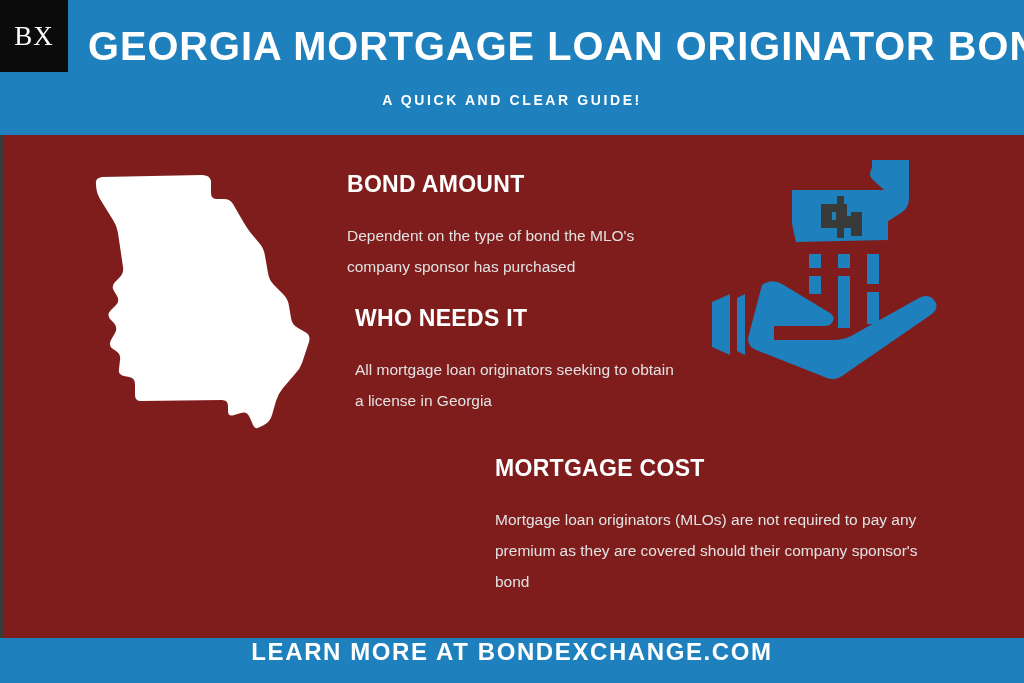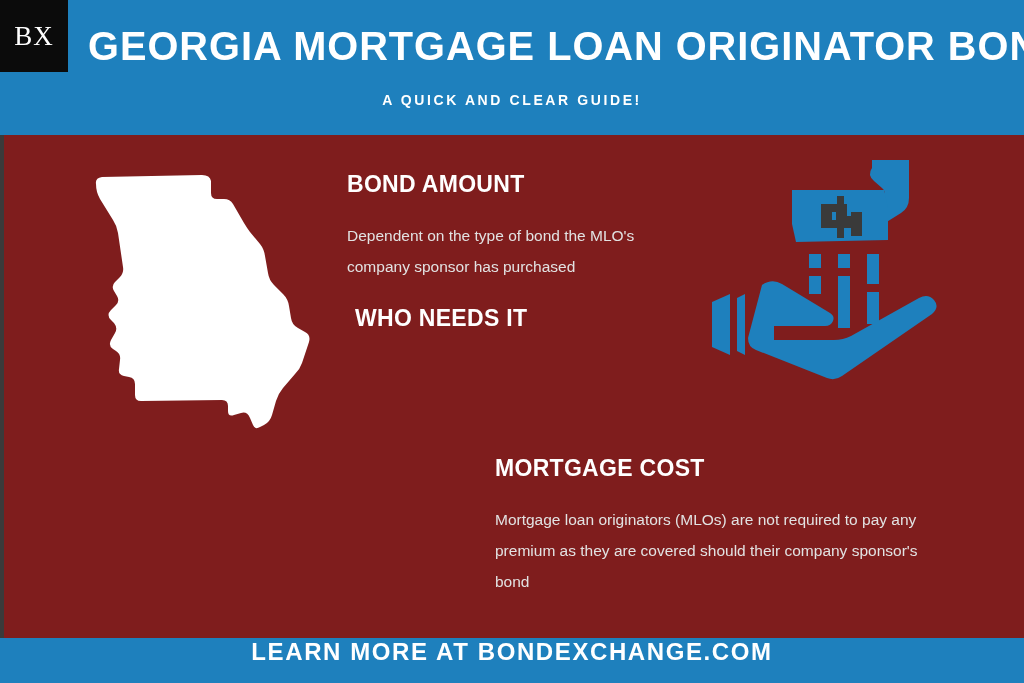--- a/index.html
+++ b/index.html
@@ -296,20 +296,21 @@
       </svg>
     </div>
 
     <div class="block" id="block-bond-amount">
       <div class="block-heading">BOND AMOUNT</div>
       <div class="block-body">Dependent on the type of bond the MLO's company sponsor has purchased</div>
     </div>
 
     <div class="block" id="block-who-needs-it">
       <div class="block-heading">WHO NEEDS IT</div>
+      <div class="block-body">All mortgage loan originators seeking to obtain a license in Georgia</div>
     </div>
 
 
     <div class="block" id="block-average-cost">
       <div class="block-heading">MORTGAGE COST</div>
       <div class="block-body">Mortgage loan originators (MLOs) are not required to pay any premium as they are covered should their company sponsor's bond</div>
     </div>
 
   </div>
 

